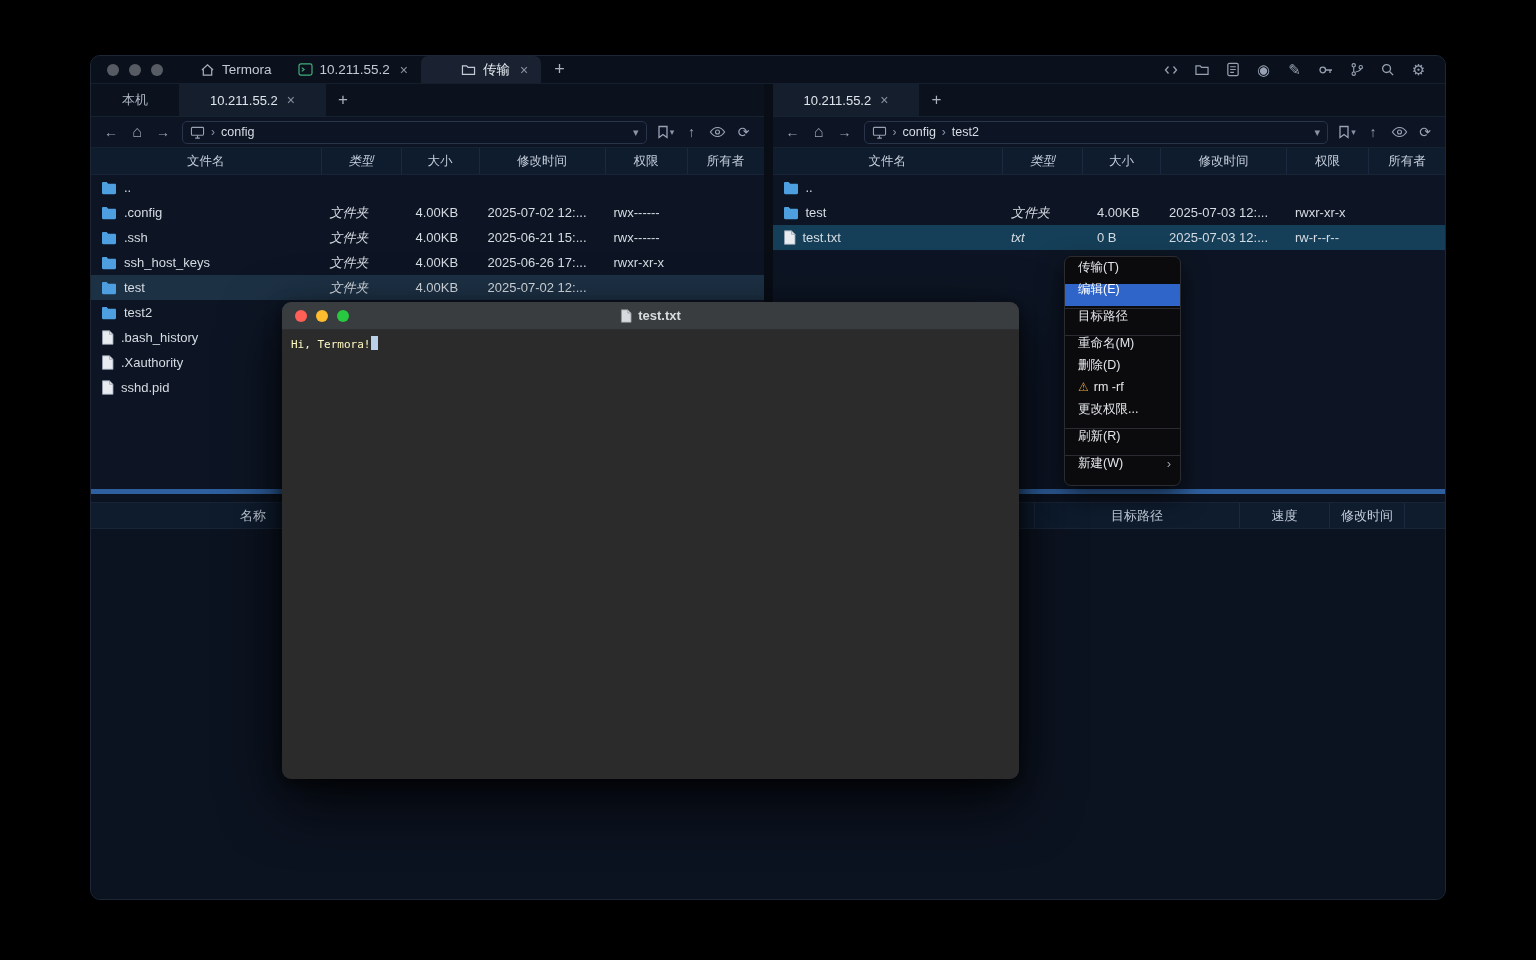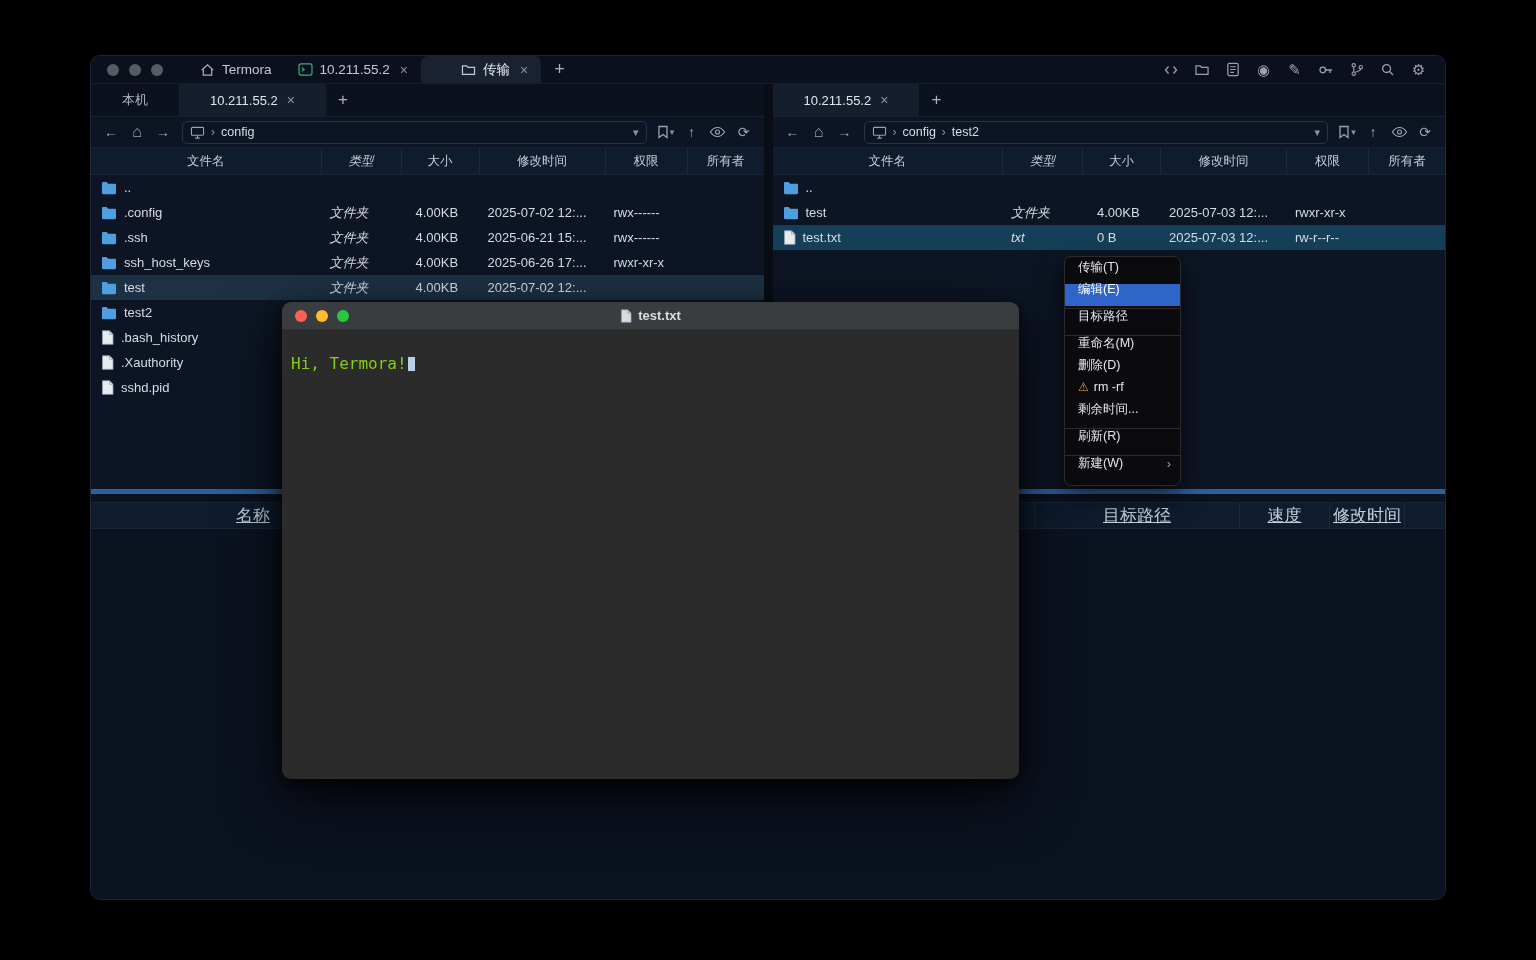--- a/index.html
+++ b/index.html
@@ -72,21 +72,21 @@
   .cell.c-size { padding-left:14px;text-align:right; }
   .fi { display:flex; align-items:center; flex:none; }
 
   
   .splitter { height:5px; flex:none; background:#2e5f9e; }
   .transfer { flex:1; display:flex; flex-direction:column; background:#0c1320; }
   .transfer-head { height:27px; flex:none; margin-top:8px; display:flex;
                    background:#0e1c2e; border-top:1px solid #182538;
                    border-bottom:1px solid #182538; }
   .tcol { display:flex; align-items:center; justify-content:center;
-          font-size:17px; color:#c6cedb; border-right:1px solid #1b2940;text-decoration:underline; }
+          font-size:13px; color:#c6cedb; border-right:1px solid #1b2940; }
   .t-name { width:325px; flex:none; }
   .t-spacer { flex:1; border-right:1px solid #1b2940; }
   .t-dest { width:205px; flex:none; }
   .t-speed { width:90px; flex:none; }
   .t-eta { width:75px; flex:none; }
   .t-gap { width:40px; flex:none; border-right:none; }
   .transfer-body { flex:1; }
 
   
   .cmenu { position:absolute; left:1064px; top:256px; width:117px;
@@ -104,22 +104,22 @@
             border-radius:9px; overflow:hidden; z-index:30; display:flex;
             flex-direction:column;
             box-shadow:0 22px 60px rgba(0,0,0,.8), 0 5px 16px rgba(0,0,0,.55); }
   .ed-title { height:28px; flex:none; background:#3a3d3f; position:relative;
               display:flex; align-items:center; border-bottom:1px solid #2d3032; }
   .ed-lights { position:absolute; left:13px; display:flex; gap:9px; }
   .ed-light { width:12px; height:12px; border-radius:50%; }
   .l-red { background:#ff5f57; } .l-yel { background:#febc2e; } .l-grn { background:#28c840; }
   .ed-title-text { margin:0 auto; display:flex; align-items:center; gap:6px;
                    color:#d9dcdf; font-size:13px; font-weight:bold; }
-  .ed-body { flex:1; background:#2b2b2b; padding:24px 9px;
-             font-family:"DejaVu Sans Mono", monospace; font-size:16px; color:#84cc16; }
+  .ed-body { flex:1; background:#2b2b2b; padding:6px 9px;
+             font-family:"DejaVu Sans Mono", monospace; font-size:11px; color:#fef9c3; }
   .caret { display:inline-block; width:7px; height:14px; background:#b9d0e8;
            vertical-align:-2px; margin-left:1px; }
 
   svg { display:block; }
 </style>
 </head>
 <body>
 
 <div class="app">
 
@@ -536,21 +536,21 @@
       <span>重命名(M)</span>
     </div>
   <div class="mi">
       <span>删除(D)</span>
     </div>
   <div class="mi">
       <span class="warn">⚠</span>
       <span>rm -rf</span>
     </div>
   <div class="mi">
-      <span>剩余时间...</span>
+      <span>更改权限...</span>
     </div>
   <div class="msep"></div>
   <div class="mi">
       <span>刷新(R)</span>
     </div>
   <div class="msep"></div>
   <div class="mi">
       <span>新建(W)</span>
       <span class="sub">›</span>
     </div>

